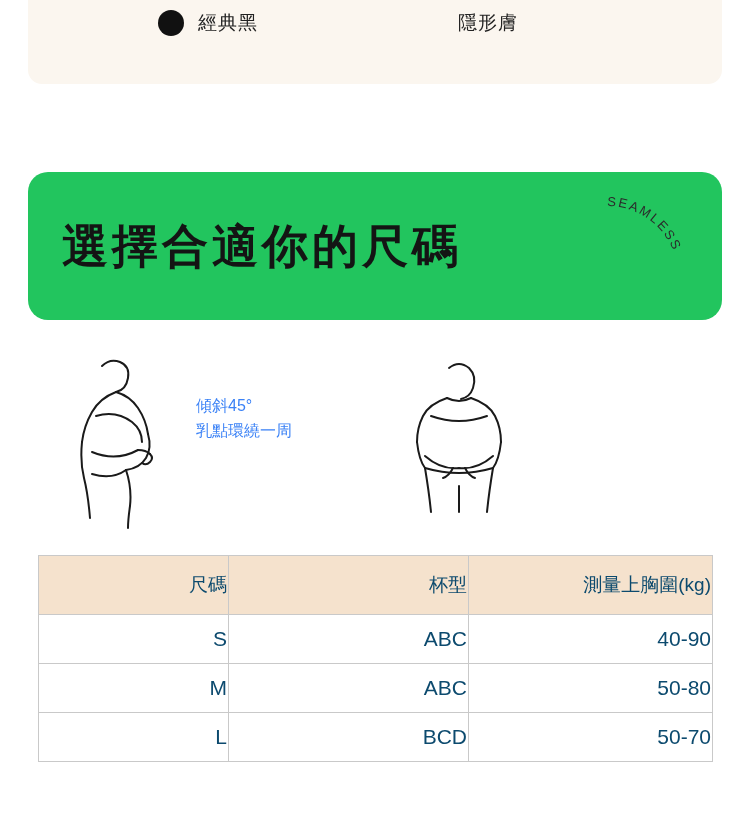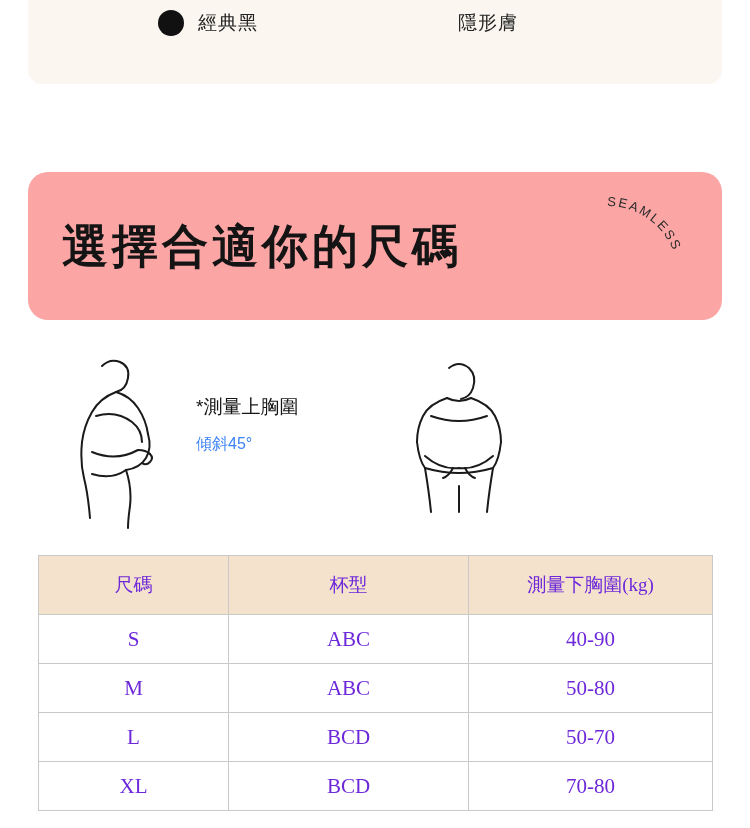--- a/index.html
+++ b/index.html
@@ -48,21 +48,21 @@
     letter-spacing: 1px;
   }
 
   
   .banner {
     position: absolute;
     left: 28px;
     top: 172px;
     width: 694px;
     height: 148px;
-    background: #fca5a5;
+    background: #22c55e;
     border-radius: 20px;
     overflow: hidden;
   }
   .banner-title {
     position: absolute;
     left: 34px;
     top: 44px;
     font-size: 46px;
     font-weight: bold;
     letter-spacing: 4px;
@@ -124,24 +124,23 @@
     position: absolute;
     left: 38px;
     top: 555px;
     width: 674px;
     border-collapse: collapse;
     table-layout: fixed;
   }
   .size-table th,
   .size-table td {
     border: 1px solid #c9c9c9;
-    text-align: center;
+    text-align: right;
     font-weight: normal;
-    color: #6d28d9;
-    font-family: Liberation Serif, serif;
+    color: #0c4a6e;
   }
   .size-table th {
     background: #f5e2cd;
     height: 56px;
     font-size: 19px;
   }
   .size-table td {
     height: 46px;
     font-size: 21px;
   }
@@ -187,22 +186,22 @@
         <path d="M20 86 q-2 20 2 36 q4 16 6 40"></path>
         <path d="M64 114 q6 18 4 36 q-2 14 -2 22"></path>
         <path d="M30 118 q20 6 34 -4"></path>
         <path d="M34 60 q20 -6 36 6 q10 8 10 20"></path>
         <path d="M30 96 q24 10 46 -2"></path>
         <path d="M76 94 q8 0 12 4"></path>
         <path d="M88 98 q4 4 0 8 q-4 4 -8 1"></path>
       </g>
     </svg>
     <div class="measure-text">
-      <div class="headline">*測量上胸圍</div>
       <div class="sub">傾斜45°</div>
+      <div class="sub">乳點環繞一周</div>
     </div>
   </div>
 
   <div class="measure-block right">
     <svg class="figure" viewBox="0 0 130 175">
       <g fill="none" stroke="#1a1a1a" stroke-width="2" stroke-linecap="round" stroke-linejoin="round">
         <path d="M54 12 q10 -8 20 0 q8 8 4 20 q-3 9 -12 11"></path>
         <path d="M52 42 q12 6 24 0"></path>
         <path d="M52 42 q-18 6 -24 18 q-6 12 -6 26"></path>
         <path d="M76 42 q18 6 24 18 q6 12 6 26"></path>
@@ -225,38 +224,33 @@
 <table class="size-table">
   <colgroup>
       <col class="c1">
       <col class="c2">
       <col class="c3">
     </colgroup>
   <thead>
     <tr>
       <th>尺碼</th>
       <th>杯型</th>
-      <th>測量下胸圍(kg)</th>
+      <th>測量上胸圍(kg)</th>
     </tr>
   </thead>
   <tbody>
     <tr>
       <td>S</td>
       <td>ABC</td>
       <td>40-90</td>
     </tr>
     <tr>
       <td>M</td>
       <td>ABC</td>
       <td>50-80</td>
     </tr>
     <tr>
       <td>L</td>
       <td>BCD</td>
       <td>50-70</td>
     </tr>
-    <tr>
-      <td>XL</td>
-      <td>BCD</td>
-      <td>70-80</td>
-    </tr>
   </tbody>
 </table>
 
 </body></html>

